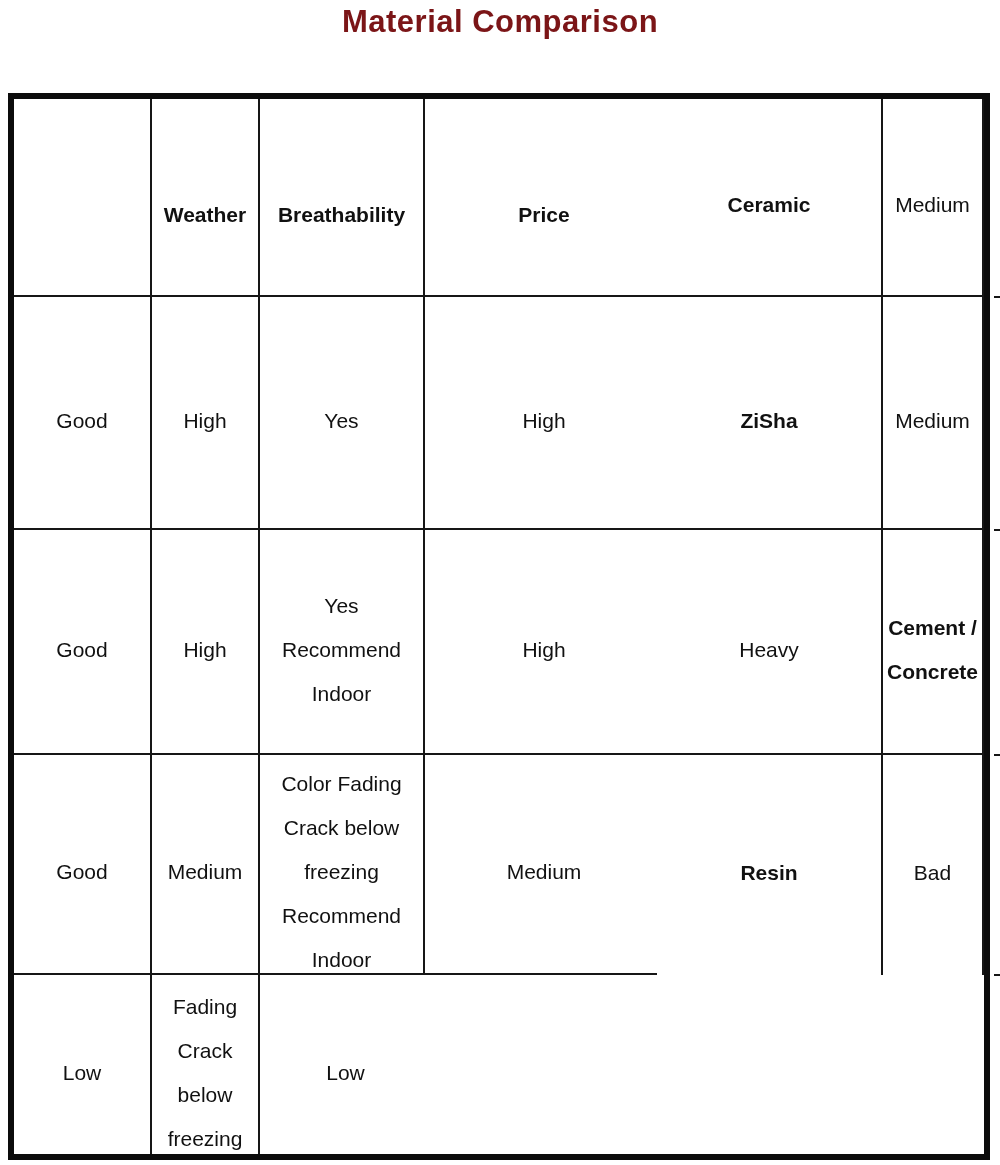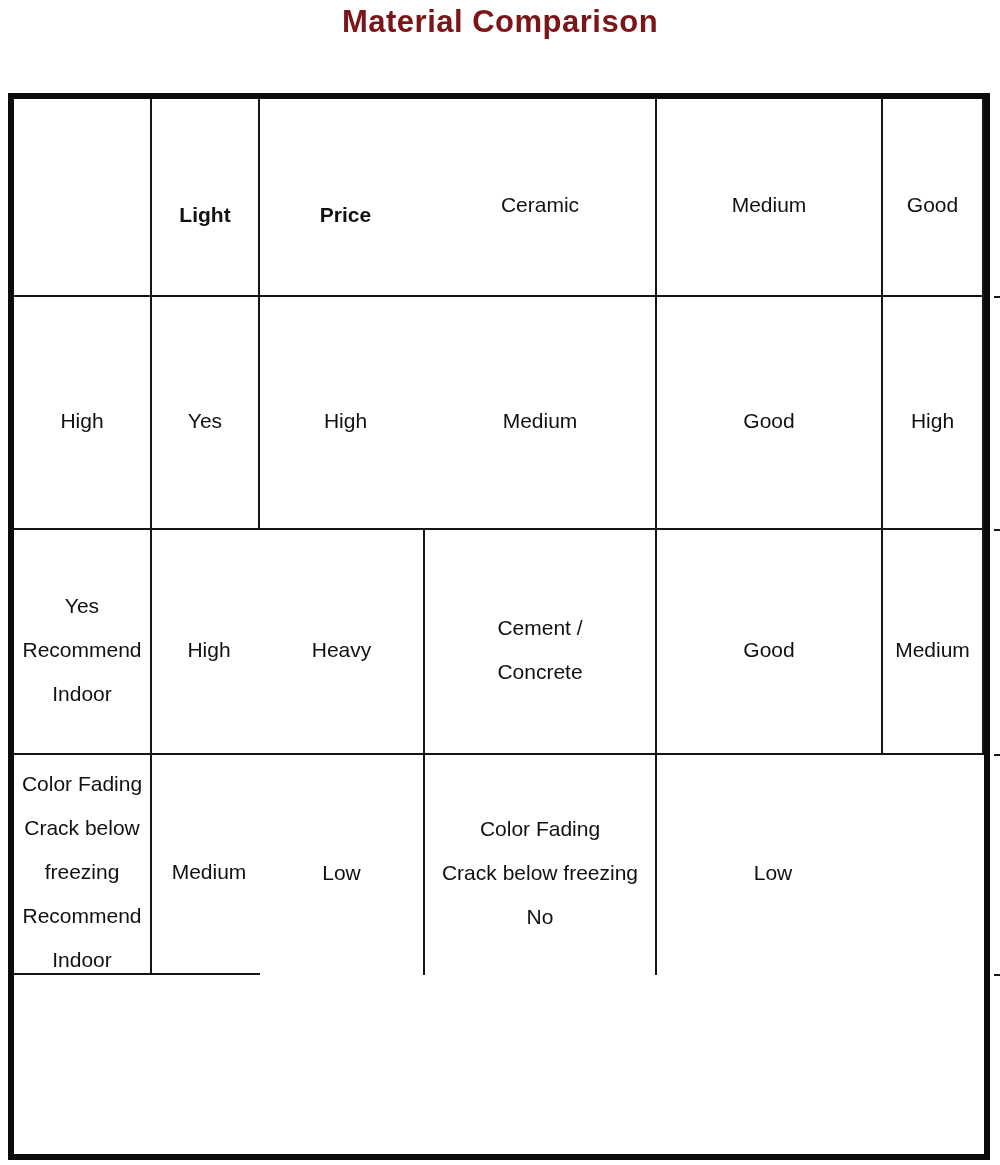--- a/index.html
+++ b/index.html
@@ -56,67 +56,71 @@
     padding-top: 16px;
     overflow: hidden;
   }
   .c.last-col { border-right: none; padding-left: 6px; }
   .c.last-row { border-bottom: none; }
   .c.hdr {
     font-weight: bold;
     padding-top: 36px;
   }
   .c.mat {
-    font-weight: normal;
+    font-weight: bold;
   }
   .tick {
     position: absolute;
     right: 0;
     width: 6px;
     height: 2px;
     background: #161616;
   }
 </style>
 </head>
 <body>
 
 <div class="page">
 
   <div class="page-title">Material Comparison</div>
 
   <div class="comp-table">
 
     <div class="c hdr"></div>
-    <div class="c hdr">Light</div>
+    <div class="c hdr">Weather</div>
+    <div class="c hdr">Breathability</div>
     <div class="c hdr last-col">Price</div>
 
     <div class="c mat">Ceramic</div>
     <div class="c">Medium</div>
     <div class="c">Good</div>
     <div class="c">High</div>
     <div class="c">Yes</div>
     <div class="c last-col">High</div>
 
+    <div class="c mat">ZiSha</div>
     <div class="c">Medium</div>
     <div class="c">Good</div>
     <div class="c">High</div>
     <div class="c">Yes
 Recommend Indoor</div>
     <div class="c last-col">High</div>
 
     <div class="c">Heavy</div>
     <div class="c mat">Cement /
 Concrete</div>
     <div class="c">Good</div>
     <div class="c">Medium</div>
     <div class="c">Color Fading
 Crack below freezing
 Recommend Indoor</div>
     <div class="c last-col">Medium</div>
 
+    <div class="c mat last-row">Resin</div>
+    <div class="c last-row">Bad</div>
     <div class="c last-row">Low</div>
     <div class="c last-row">Color Fading
 Crack below freezing
 No</div>
     <div class="c last-col last-row">Low</div>
 
   </div>
 
   <div class="tick" style="top:296px;"></div>
   <div class="tick" style="top:529px;"></div>

